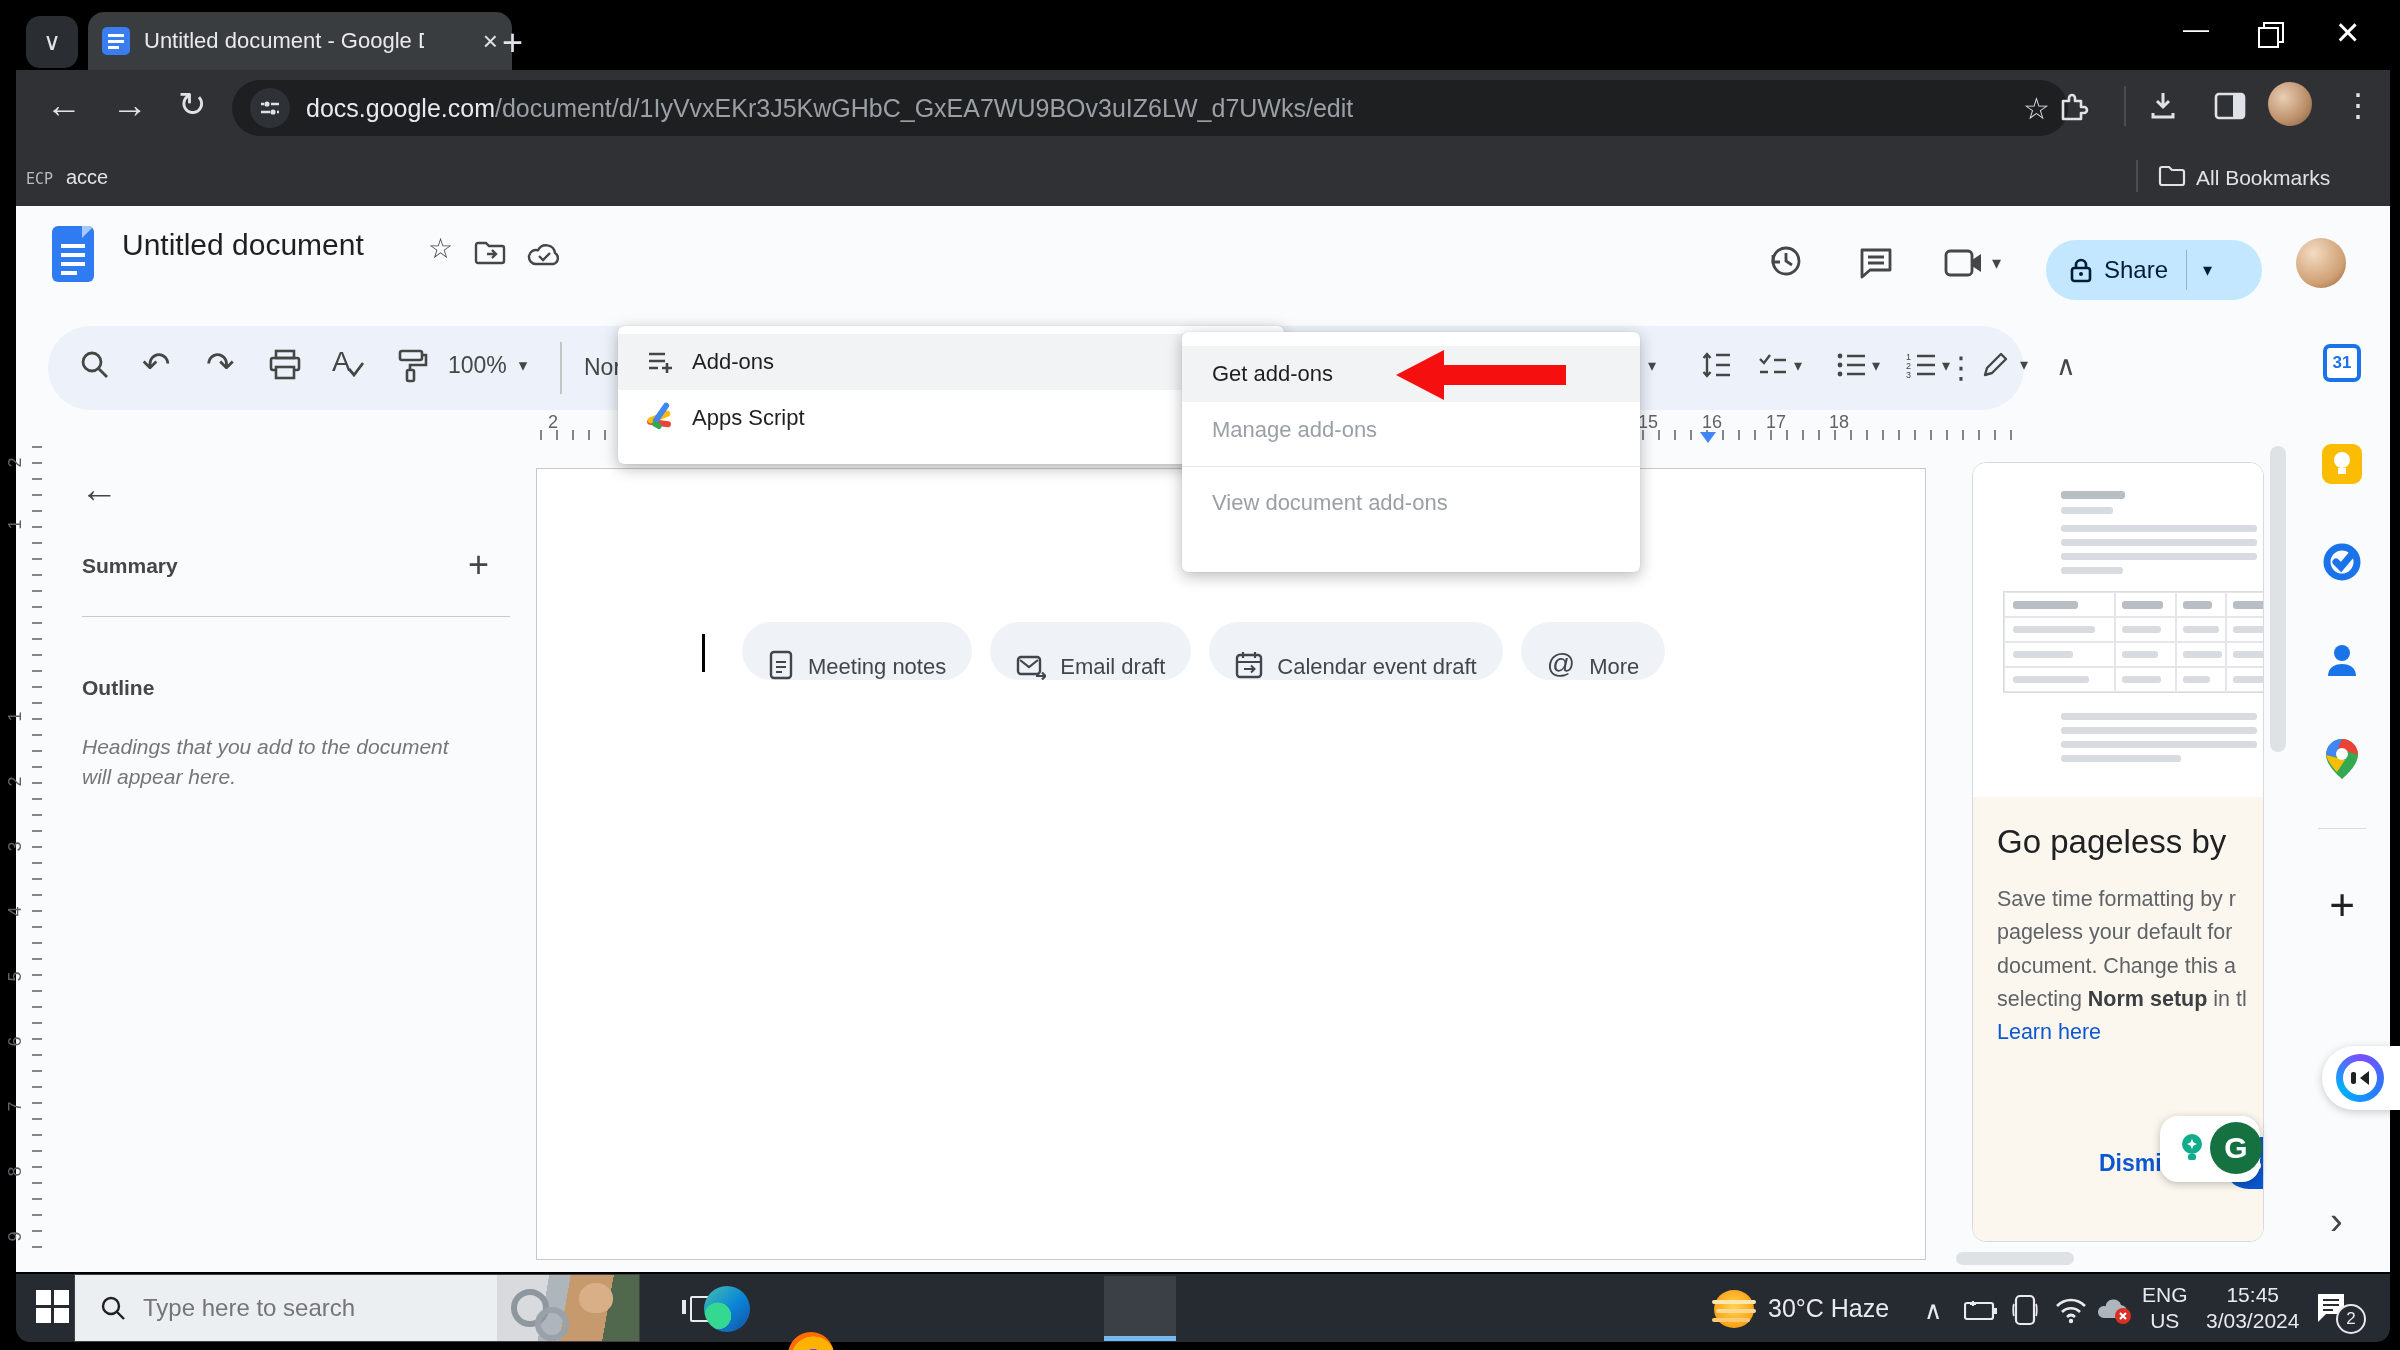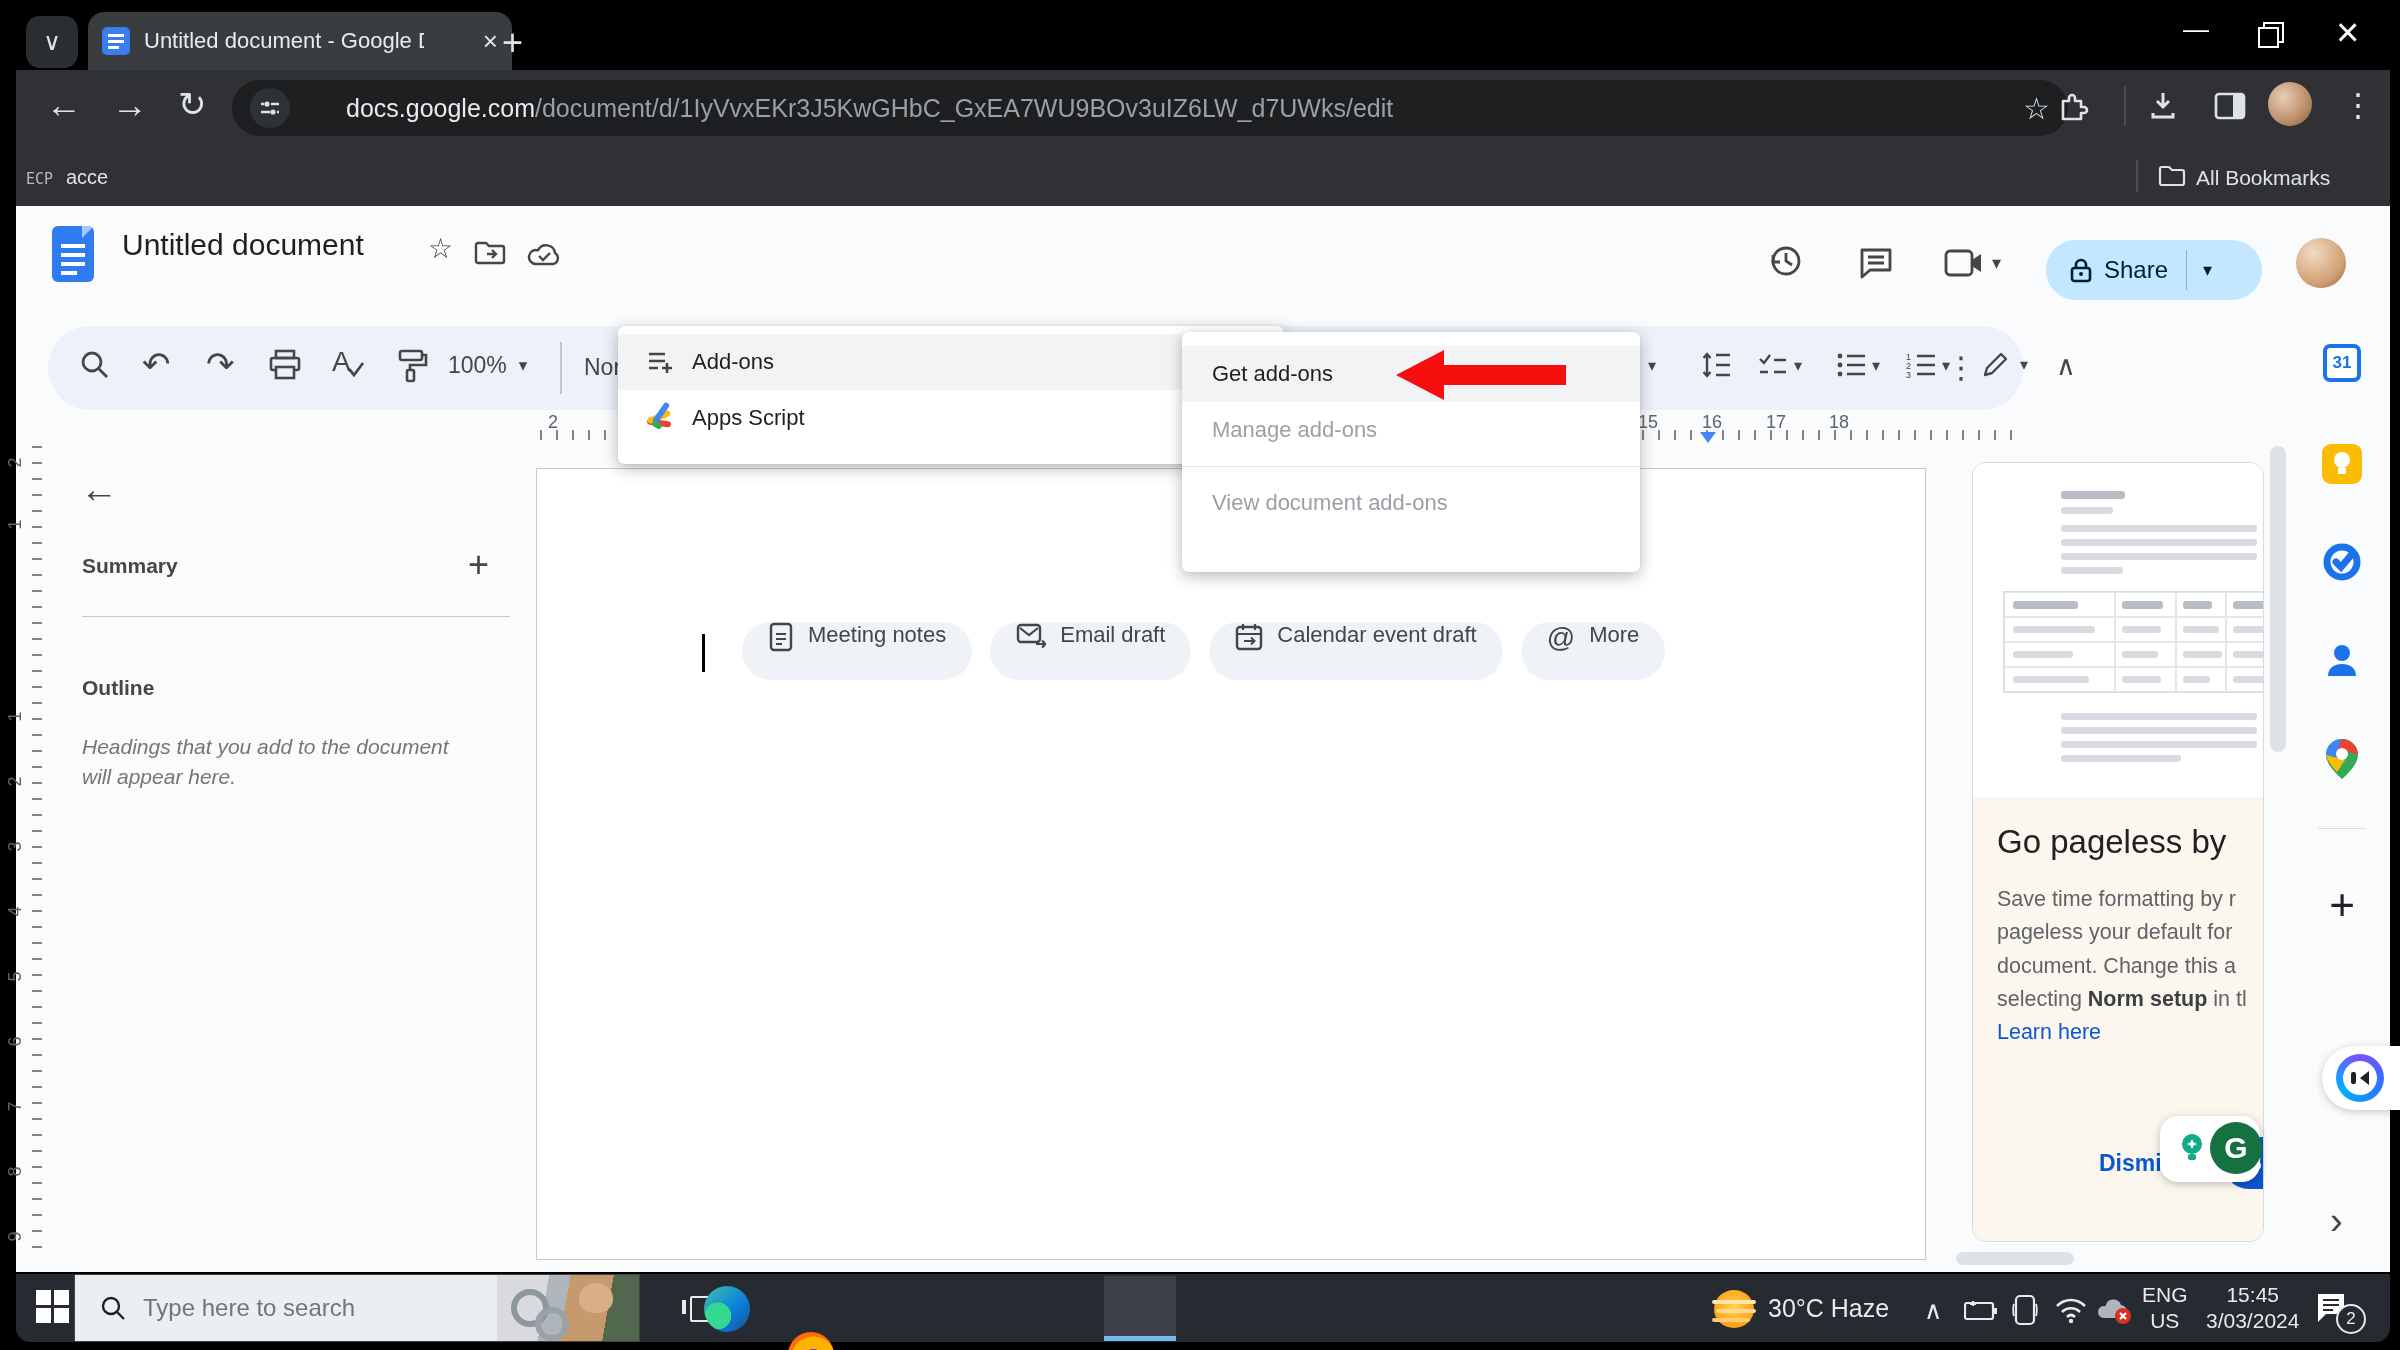--- a/index.html
+++ b/index.html
@@ -13,21 +13,21 @@
   .chrometool{background:#303134;}
   .omni{background:#1d1f21;border-radius:28px;color:#e8eaed;}
   .cic{color:#dfe3e8;}
   
   .docsbg{background:#f9fbfd;}
   .menuitem{font-size:22px;color:#1f1f1f;padding:6px 12px;border-radius:6px;cursor:default;}
   .menuitem.active{background:#e6e9ee;}
   .toolpill{background:#edf2fa;border-radius:42px;}
   .tbi{color:#444746;display:flex;align-items:center;justify-content:center;}
   .vdiv{width:2px;background:#c4c7c5;}
-  .chip{height:58px;border-radius:29px;background:#eff3f8;display:flex;align-items:flex-start;gap:14px;padding:0 26px;font-size:22px;color:#40464c;}
+  .chip{height:58px;border-radius:29px;background:#eff3f8;display:flex;align-items:flex-end;gap:14px;padding:0 26px;font-size:22px;color:#40464c;}
   .gmenu{background:#fff;border-radius:6px;box-shadow:0 4px 16px rgba(0,0,0,.28),0 0 1px rgba(0,0,0,.2);text-align:center;}
   .gmi{height:56px;display:flex;align-items:center;font-size:22px;color:#1f1f1f;}
   .gmi.dim{color:#9aa0a6;}
   .hticks{height:10px;background:repeating-linear-gradient(90deg,#80868b 0 2px,transparent 2px 16px);}
   .vticks{width:10px;background:repeating-linear-gradient(180deg,#80868b 0 2px,transparent 2px 16px);}
   .rulnum{font-size:18px;color:#5f6368;}
   .vrul{font-size:18px;color:#5f6368;transform:rotate(-90deg);transform-origin:center;}
   .bar{background:#d8dbdf;border-radius:3px;height:7px;}
   .bard{background:#b9bec4;border-radius:3px;height:8px;}
   .card{background:#fff;border:1px solid #d7dadd;border-radius:14px;overflow:hidden;}
@@ -78,21 +78,21 @@
   <div class="abs omni f" style="left:232px;top:80px;width:1800px;height:56px;padding:0 18px;">
     <div style="width:40px;height:40px;border-radius:50%;background:#2e3135;display:flex;align-items:center;justify-content:center;flex:0 0 auto;">
       <svg width="22" height="22" viewBox="0 0 22 22">
           <circle cx="8" cy="7" r="2.6" fill="#dfe3e8"></circle>
           <path d="M12 7h8M2 7h3" stroke="#dfe3e8" stroke-width="2.4"></path>
           <circle cx="14" cy="15" r="2.6" fill="#dfe3e8"></circle>
           <path d="M2 15h9M18 15h2" stroke="#dfe3e8" stroke-width="2.4"></path>
         </svg>
     </div>
     <div class="f" style="margin-left:16px;font-size:25px;white-space:nowrap;overflow:hidden;flex:1;">
-      <span style="color:#e8eaed;margin-left:40px;">docs.google.com</span>
+      <span style="color:#e8eaed;">docs.google.com</span>
         <span style="color:#9aa0a6;">/document/d/1IyVvxEKr3J5KwGHbC_GxEA7WU9BOv3uIZ6LW_d7UWks/edit</span>
     </div>
     <div style="font-size:30px;color:#dfe3e8;margin-left:12px;">☆</div>
   </div>
 
   <div class="abs" style="left:2056px;top:88px;">
     <svg width="34" height="34" viewBox="0 0 34 34">
         <path d="M7 13h6v-3a3 3 0 1 1 6 0v3h6v6h3a3 3 0 1 1 0 6h-3v6h-18z" fill="none" stroke="#dfe3e8" stroke-width="2.6" stroke-linejoin="round"></path>
       </svg>
   </div>

